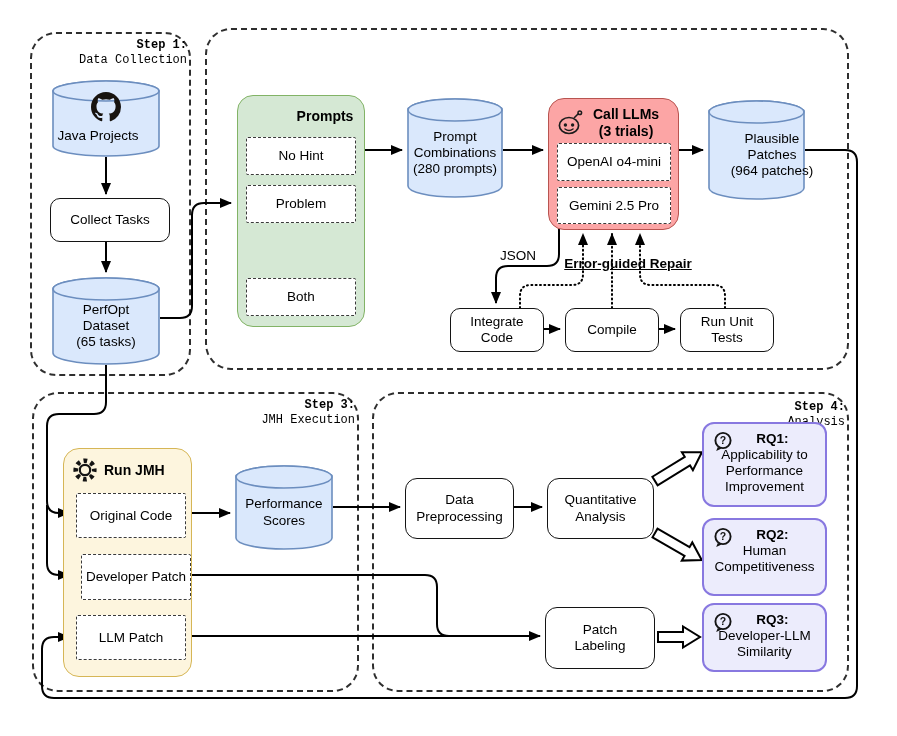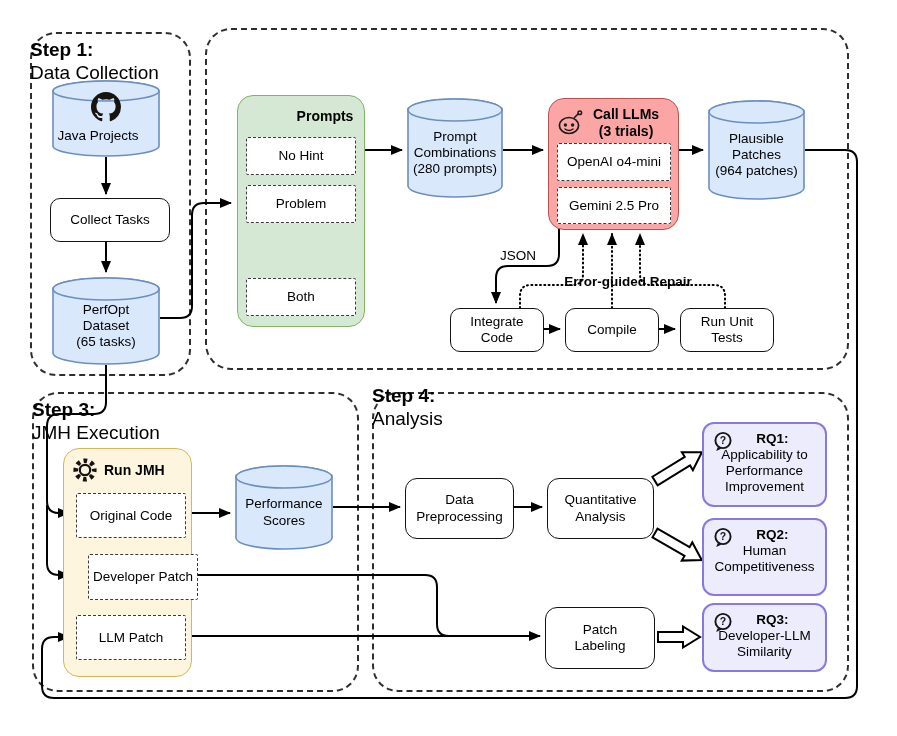--- a/index.html
+++ b/index.html
@@ -3,21 +3,21 @@
 <meta charset="utf-8">
 <style>
   html,body{margin:0;padding:0;background:#ffffff;}
   #canvas{position:relative;width:897px;height:736px;background:#fff;
           font-family:"Liberation Sans",sans-serif;font-size:13.5px;color:#000;overflow:hidden;}
   .dashed-container{position:absolute;border:2px dashed #2e2e2e;border-radius:26px;z-index:0;}
   #connectors{position:absolute;left:0;top:0;z-index:1;}
   #connectors path.c{fill:none;stroke:#000;stroke-width:2;}
   #connectors path.d{fill:none;stroke:#000;stroke-width:2;stroke-dasharray:1 3.3;stroke-linecap:round;}
   #connectors path.ba{fill:#fff;stroke:#000;stroke-width:2;stroke-linejoin:miter;}
-  .step-title{position:absolute;text-align:left;font-size:19px;line-height:1.22;z-index:2;}
+  .step-title{position:absolute;text-align:right;font-size:12px;line-height:1.22;z-index:2;font-family:Liberation Mono, monospace;}
   .step-title .b{display:block;font-weight:bold;}
   .step-title .r{display:block;}
   .panel{position:absolute;border-radius:16px;z-index:2;}
   .panel.green{background:#d5e8d4;border:1.7px solid #82b366;}
   .panel.red{background:#fca5a5;border:1.7px solid #b85450;}
   .panel.yellow{background:#fdf5de;border:1.7px solid #d6b656;}
   .panel-title{position:absolute;left:0;right:0;text-align:center;font-weight:bold;font-size:14px;padding-left:48px;}
   .panel-head{position:absolute;display:flex;align-items:center;gap:6px;font-weight:bold;font-size:14px;}
   .panel-head .two{line-height:1.2;text-align:center;white-space:pre-line;}
   .dash-box{position:absolute;background:#fff;border:1.6px dashed #3a3a3a;border-radius:2px;
@@ -99,21 +99,21 @@
   </svg>
 
   <div class="step-title" style="left:30px;top:38px;width:157px;">
     <span class="b">Step 1:</span>
     <span class="r">Data Collection</span>
   </div>
   <div class="step-title" style="left:32px;top:398px;width:323px;">
     <span class="b">Step 3:</span>
     <span class="r">JMH Execution</span>
   </div>
-  <div class="step-title" style="left:372px;top:384px;width:473px;">
+  <div class="step-title" style="left:372px;top:400px;width:473px;">
     <span class="b">Step 4:</span>
     <span class="r">Analysis</span>
   </div>
 
   <div class="cyl java" style="left:52px;top:80px;width:108px;height:77px;">
     <svg class="shape" width="108" height="77">
       <path d="M1,11 V66 A53,10 0 0 0 107,66 V11 A53,10 0 0 0 1,11 Z" fill="#dae8fc" stroke="#6c8ebf" stroke-width="1.6"></path>
       <ellipse cx="54" cy="11" rx="53" ry="10" fill="#dae8fc" stroke="#6c8ebf" stroke-width="1.6"></ellipse>
     </svg>
     <svg class="gh" width="30" height="30" viewBox="0 0 16 16">
@@ -161,49 +161,49 @@
         <circle cx="15.6" cy="15" r="1.7" fill="#1c1c1c"></circle>
         <path d="M8,19 Q12,21.8 16,19" fill="none" stroke="#1c1c1c" stroke-width="1.5" stroke-linecap="round"></path>
       </svg>
       <div class="two">Call LLMs
 (3 trials)</div>
     </div>
     <div class="dash-box" style="left:8px;top:44px;width:112px;height:36px;">OpenAI o4-mini</div>
     <div class="dash-box" style="left:8px;top:88px;width:112px;height:35px;">Gemini 2.5 Pro</div>
   </div>
 
-  <div class="cyl" style="left:708px;top:100px;width:97px;height:100px;">
+  <div class="cyl" style="left:708px;top:100px;width:97px;height:100px;padding-left:31px;">
     <svg class="shape" width="97" height="100">
       <path d="M1,12 V88 A47.5,11 0 0 0 96,88 V12 A47.5,11 0 0 0 1,12 Z" fill="#dae8fc" stroke="#6c8ebf" stroke-width="1.6"></path>
       <ellipse cx="48.5" cy="12" rx="47.5" ry="11" fill="#dae8fc" stroke="#6c8ebf" stroke-width="1.6"></ellipse>
     </svg>
     <div class="txt">Plausible
 Patches
 (964 patches)</div>
   </div>
 
   <div class="label" style="left:492px;top:248px;width:52px;">JSON</div>
-  <div class="label bold" style="left:558px;top:274px;width:140px;">Error-guided Repair</div>
+  <div class="label bold" style="left:558px;top:256px;width:140px;text-decoration:underline;">Error-guided Repair</div>
 
   <div class="box" style="left:450px;top:308px;width:92px;height:42px;">Integrate
 Code</div>
   <div class="box" style="left:565px;top:308px;width:92px;height:42px;">Compile</div>
   <div class="box" style="left:680px;top:308px;width:92px;height:42px;">Run Unit
 Tests</div>
 
   <div class="panel yellow" style="left:63px;top:448px;width:127px;height:227px;">
     <div class="panel-head" style="left:8px;top:8px;">
       <svg width="26" height="26" viewBox="0 0 26 26">
         <circle cx="13" cy="13" r="9.3" fill="none" stroke="#141414" stroke-width="4.6" stroke-dasharray="3.65 3.66" stroke-dashoffset="1.8"></circle>
         <circle cx="13" cy="13" r="5.2" fill="#fdf5de" stroke="#141414" stroke-width="2.2"></circle>
       </svg>
       <div class="two">Run JMH</div>
     </div>
     <div class="dash-box" style="left:12px;top:44px;width:108px;height:43px;">Original Code</div>
-    <div class="dash-box" style="left:24px;top:105px;width:108px;height:44px;">Developer Patch</div>
+    <div class="dash-box" style="left:17px;top:105px;width:108px;height:44px;">Developer Patch</div>
     <div class="dash-box" style="left:12px;top:166px;width:108px;height:43px;">LLM Patch</div>
   </div>
 
   <div class="cyl" style="left:235px;top:465px;width:98px;height:85px;">
     <svg class="shape" width="98" height="85">
       <path d="M1,12 V73 A48,11 0 0 0 97,73 V12 A48,11 0 0 0 1,12 Z" fill="#dae8fc" stroke="#6c8ebf" stroke-width="1.6"></path>
       <ellipse cx="49" cy="12" rx="48" ry="11" fill="#dae8fc" stroke="#6c8ebf" stroke-width="1.6"></ellipse>
     </svg>
     <div class="txt">Performance
 Scores</div>

